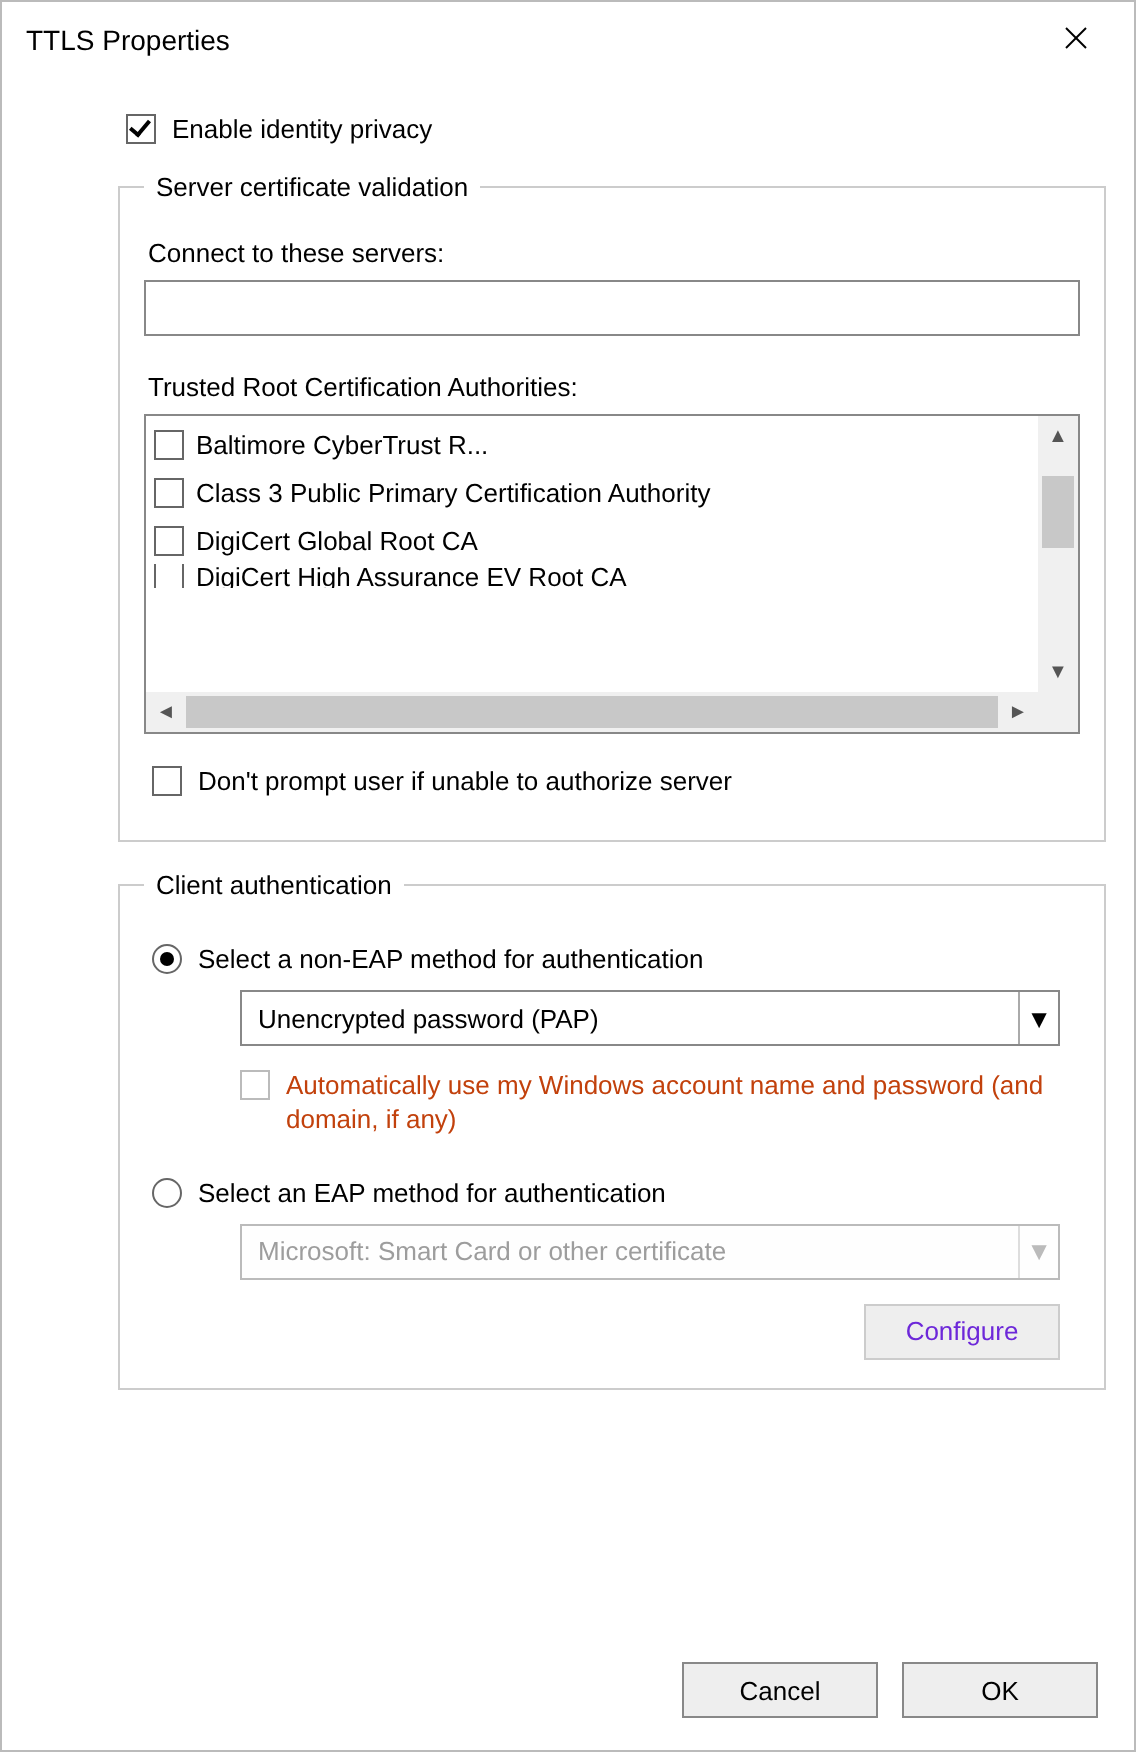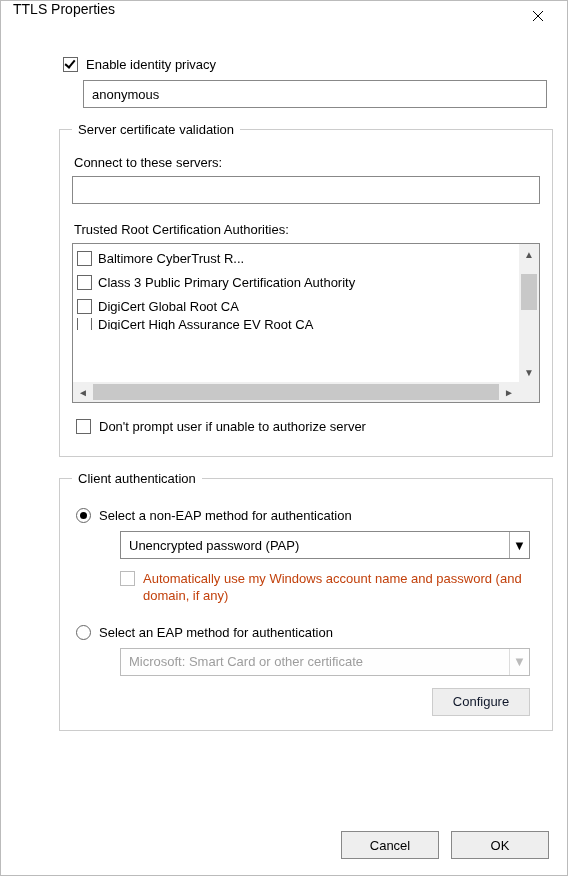--- a/index.html
+++ b/index.html
@@ -14,21 +14,21 @@
   .window {
     width: 568px;
     height: 876px;
     background: #fff;
     position: relative;
     border: 1px solid #bbb;
   }
   .titlebar {
     height: 38px;
     display: flex;
-    align-items: flex-start;
+    align-items: center;
     padding: 0 6px 0 12px;
     font-size: 14px;
   }
   .titlebar .title { flex: 1; }
   .titlebar .close {
     width: 46px; height: 32px;
     display: flex; align-items: center; justify-content: center;
     cursor: pointer;
   }
   .titlebar .close svg { width: 12px; height: 12px; }
@@ -185,21 +185,21 @@
   .btn {
     min-width: 98px;
     height: 28px;
     border: 1px solid #888;
     background: #eee;
     font: inherit;
     cursor: pointer;
     padding: 0 14px;
   }
   .btn.disabled {
-    color: #0f172a;
+    color: #6d28d9;
     border-color: #ccc;
     cursor: default;
   }
   .bottom-buttons {
     position: absolute;
     right: 18px;
     bottom: 16px;
     display: flex;
     gap: 12px;
   }
@@ -220,23 +220,20 @@
       </span>
     </div>
   </div>
 
   <div class="body">
 
     <div class="checkbox-row">
       <span class="win-checkbox checked"></span>
       <span>Enable identity privacy</span>
     </div>
-    <div class="indent">
-      <input class="text-input" type="text" value="anonymous" style="">
-    </div>
 
     <fieldset class="groupbox">
       <legend>Server certificate validation</legend>
 
       <div class="label-line">Connect to these servers:</div>
       <input class="text-input" type="text" value="" style="">
 
       <div class="label-line" style="margin-top:18px;">Trusted Root Certification Authorities:</div>
 
       <div class="listbox">

